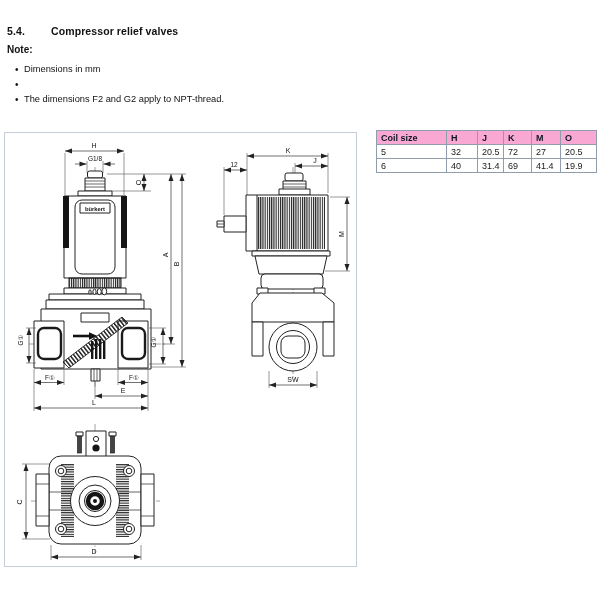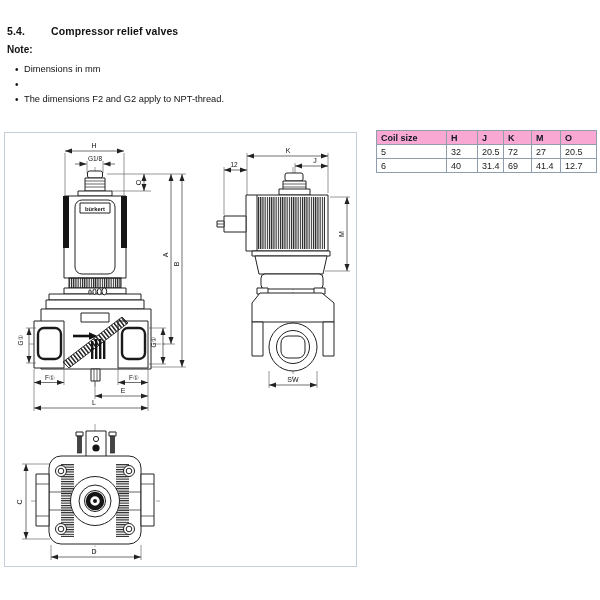--- a/index.html
+++ b/index.html
@@ -91,21 +91,21 @@
       <td>72</td>
       <td>27</td>
       <td>20.5</td>
     </tr>
     <tr>
       <td>6</td>
       <td>40</td>
       <td>31.4</td>
       <td>69</td>
       <td>41.4</td>
-      <td>12.7</td>
+      <td>19.9</td>
     </tr>
   </tbody>
 </table>
 
 <div class="frame">
 <svg width="350" height="432" viewBox="0 0 350 432">
   <defs>
     <marker id="ah" markerUnits="userSpaceOnUse" markerWidth="8" markerHeight="6" refX="7.5" refY="3" orient="auto-start-reverse">
       <path d="M0.5,0.5 L7.5,3 L0.5,5.5 Z" fill="#222"></path>
     </marker>

